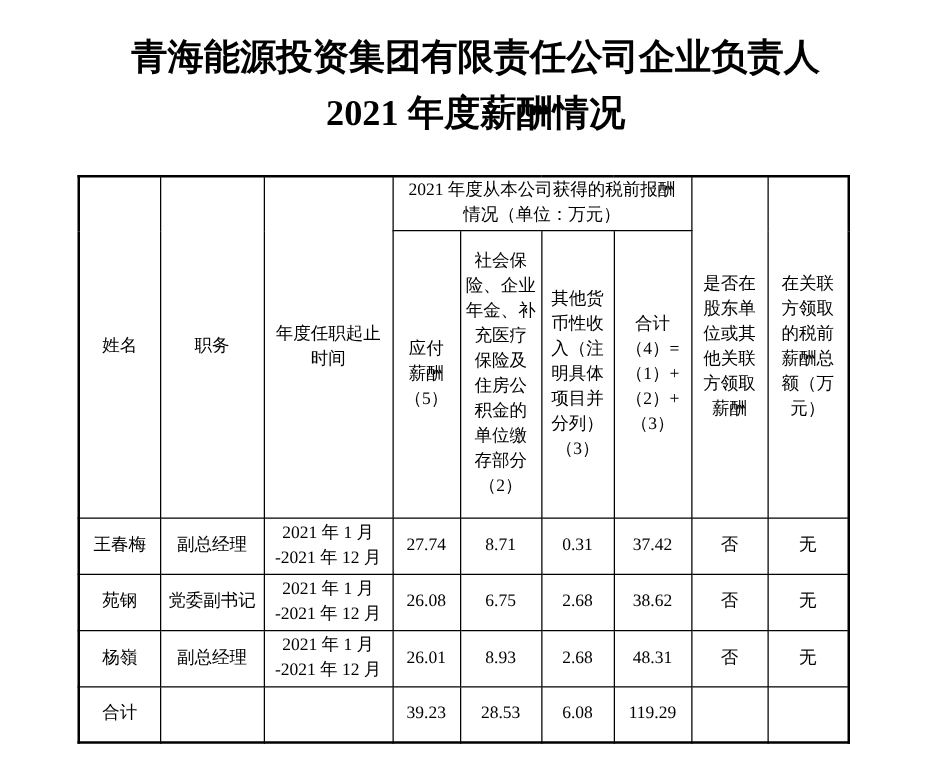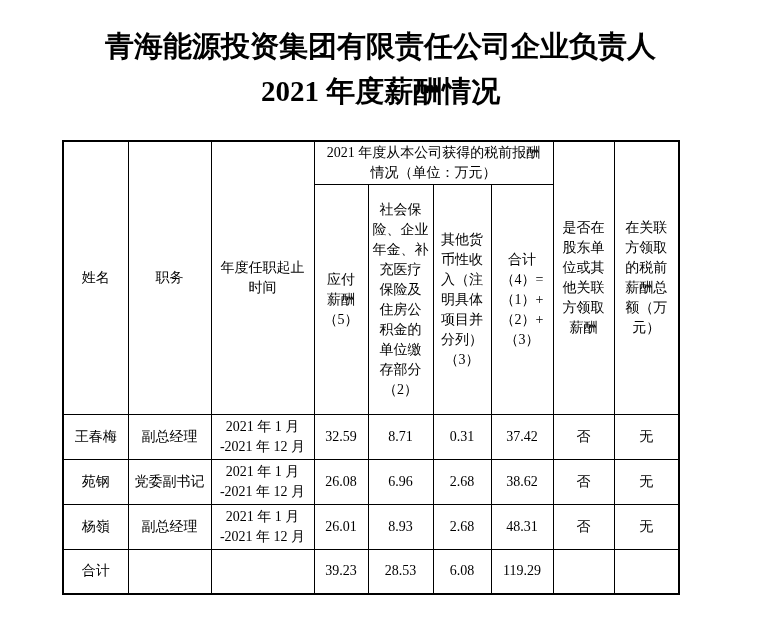--- a/index.html
+++ b/index.html
@@ -121,34 +121,34 @@
 （1）+
 （2）+
 （3）</td>
       </tr>
 
       <tr class="r-data">
         <td>王春梅</td>
         <td>副总经理</td>
         <td class="date-cell">2021 年 1 月
 -2021 年 12 月</td>
-        <td>32.59</td>
+        <td>27.74</td>
         <td>8.71</td>
         <td>0.31</td>
         <td>37.42</td>
         <td>否</td>
         <td>无</td>
       </tr>
       <tr class="r-data">
         <td>苑钢</td>
         <td>党委副书记</td>
         <td class="date-cell">2021 年 1 月
 -2021 年 12 月</td>
         <td>26.08</td>
-        <td>6.96</td>
+        <td>6.75</td>
         <td>2.68</td>
         <td>38.62</td>
         <td>否</td>
         <td>无</td>
       </tr>
       <tr class="r-data">
         <td>杨嶺</td>
         <td>副总经理</td>
         <td class="date-cell">2021 年 1 月
 -2021 年 12 月</td>

